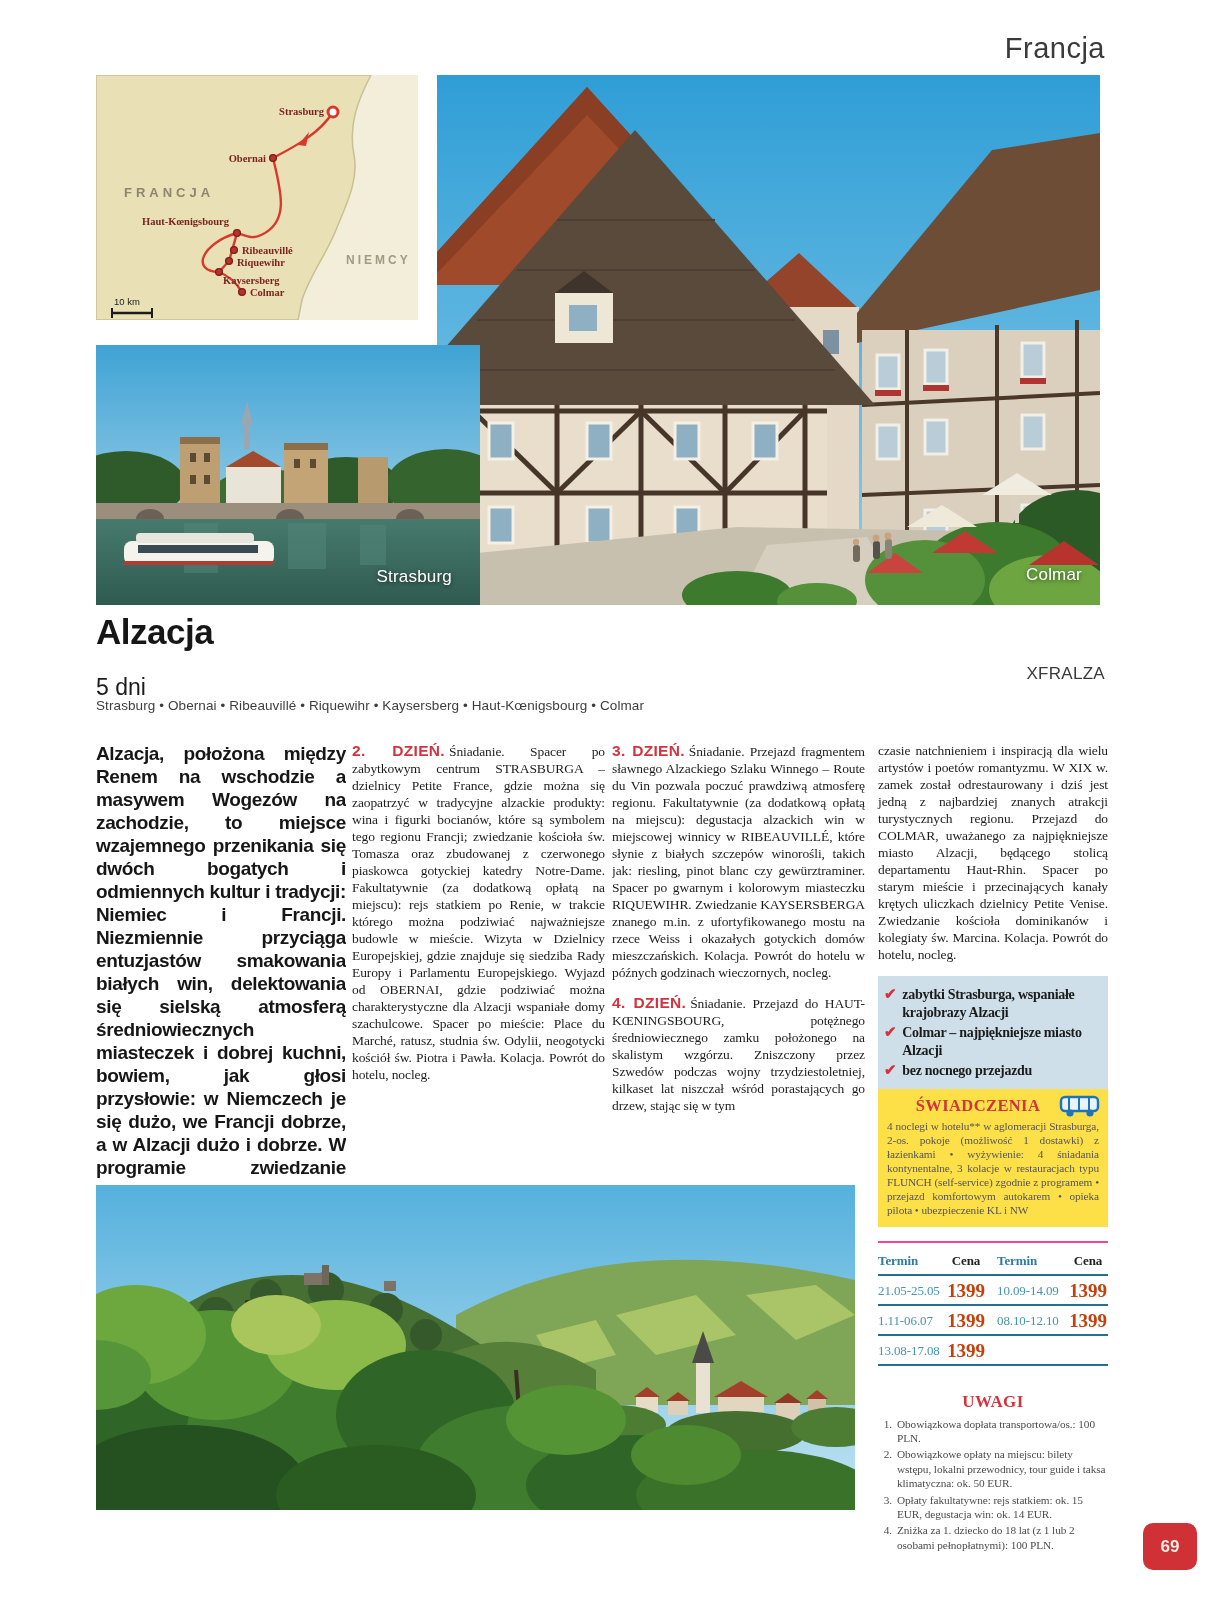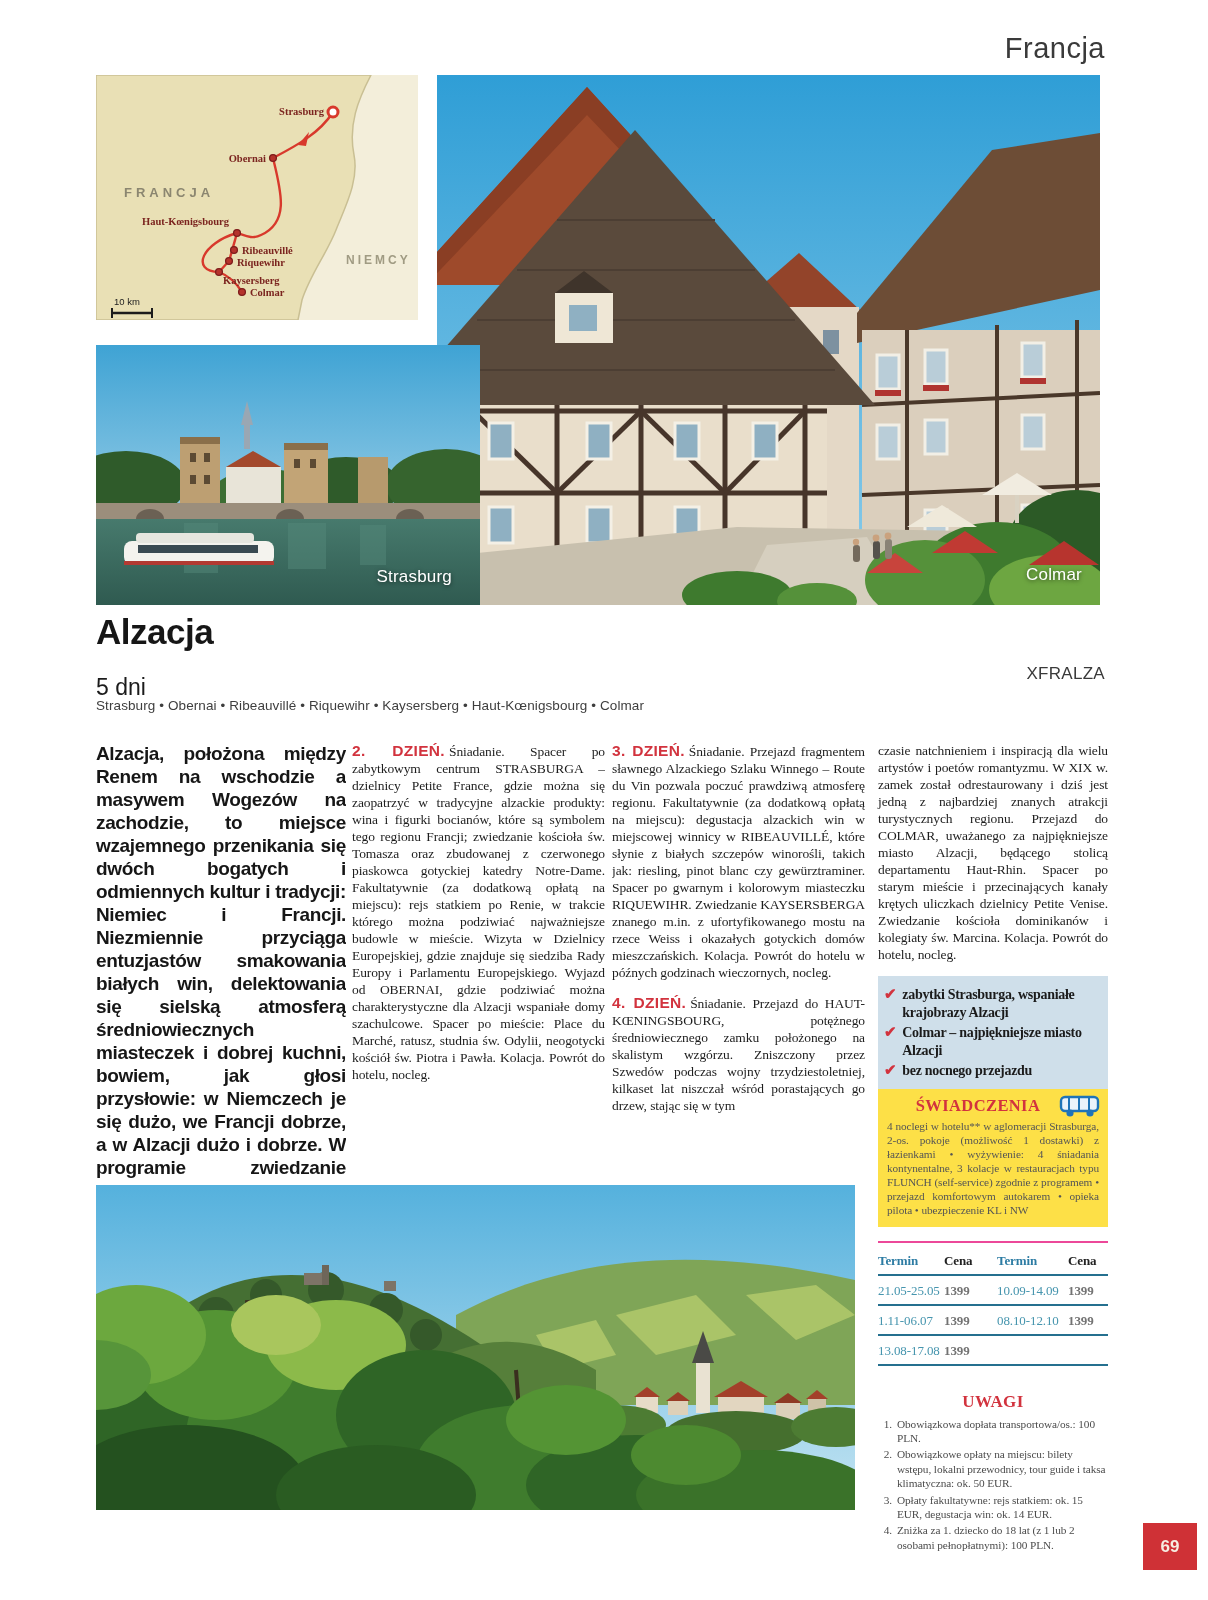--- a/index.html
+++ b/index.html
@@ -46,34 +46,34 @@
   .svc{background:#fde047;padding:7px 9px 10px;position:relative;margin-top:0;}
   .svc-title{color:#d2333e;text-align:center;font-weight:bold;font-size:16.5px;
              letter-spacing:.4px;margin:1px 40px 5px 10px;}
   .svc-text{font-size:11.3px;line-height:14px;color:#555;text-align:justify;}
   .bus{position:absolute;right:7px;top:5px;}
   
   .ptable{margin-top:14px;border-top:2px solid #ec4899;padding-top:3px;}
   .prow{display:grid;grid-template-columns:66px 44px 80px 1fr;
         border-bottom:2px solid #25708f;padding:6px 0 5px;}
   .th{color:#2d7ca3;font-weight:bold;font-size:13px;}
-  .thc{color:#222;font-weight:bold;font-size:13px;text-align:left;}
+  .thc{color:#222;font-weight:bold;font-size:13px;text-align:center;}
   .td{color:#4695ae;font-size:13px;}
-  .tp{color:#737373;font-weight:bold;font-size:13px;text-align:left;}
+  .tp{color:#c2410c;font-weight:bold;font-size:19px;text-align:center;}
   .c3{padding-left:9px;}
   
   .uwagi-title{color:#d2333e;text-align:center;font-weight:bold;font-size:17px;
                letter-spacing:.4px;margin:27px 0 7px;}
   .note{display:flex;gap:5px;font-size:11.3px;line-height:14.4px;color:#4c4c4c;
         text-align:left;margin-bottom:2px;}
   .nn{width:14px;flex:none;text-align:right;}
   
   .pagenum{left:1143px;top:1523px;width:54px;height:47px;background:#cf3136;
            color:#f6ece1;font-weight:bold;font-size:17px;display:flex;
-           align-items:center;justify-content:center;}
+           align-items:center;justify-content:center;border-radius:10px;}
   svg text{font-family:"Liberation Serif",serif;}
   svg .rg{font-family:"Liberation Sans",sans-serif;}
 </style>
 </head>
 <body>
 
 <div class="abs country">Francja</div>
 
 <div class="abs map-box">
   <svg width="322" height="245" viewBox="0 0 322 245">

